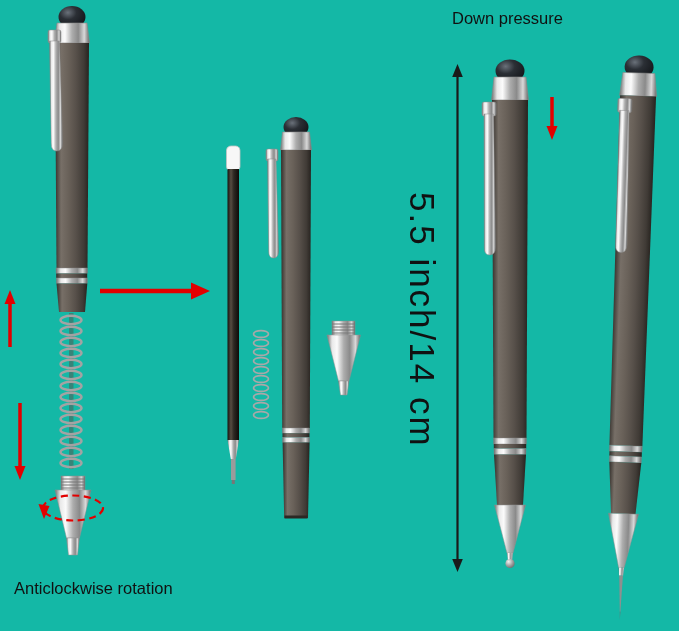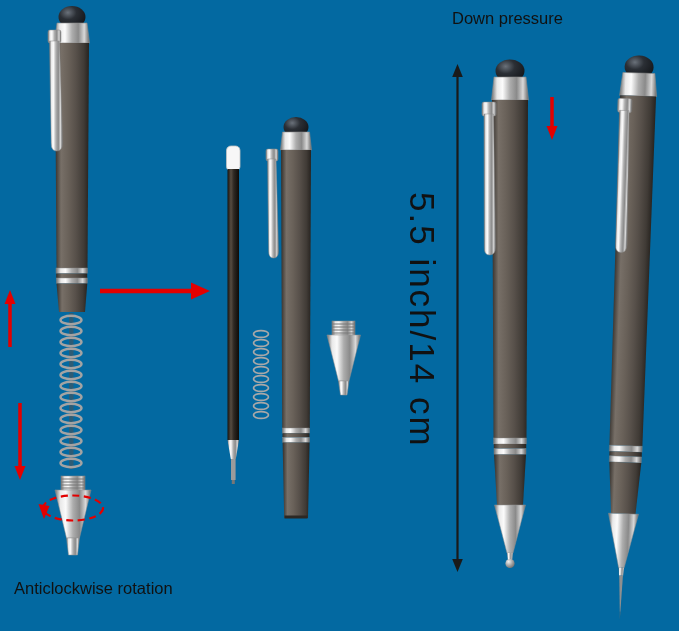--- a/index.html
+++ b/index.html
@@ -1,20 +1,20 @@
 <!DOCTYPE html>
 <html><head>
 <meta charset="utf-8">
 <style>
   html, body { margin: 0; padding: 0; background: #ffffff; }
   .canvas {
     position: relative;
     width: 679px;
     height: 631px;
-    background: #0369a1;
+    background: #14b8a6;
     overflow: hidden;
     font-family: "Liberation Sans", sans-serif;
   }
   svg text {
     font-family: "Liberation Sans", sans-serif;
     fill: #111111;
   }
   .label { font-size: 16.5px; }
   .measure-label { font-size: 35px; letter-spacing: 2px; }
 </style>

